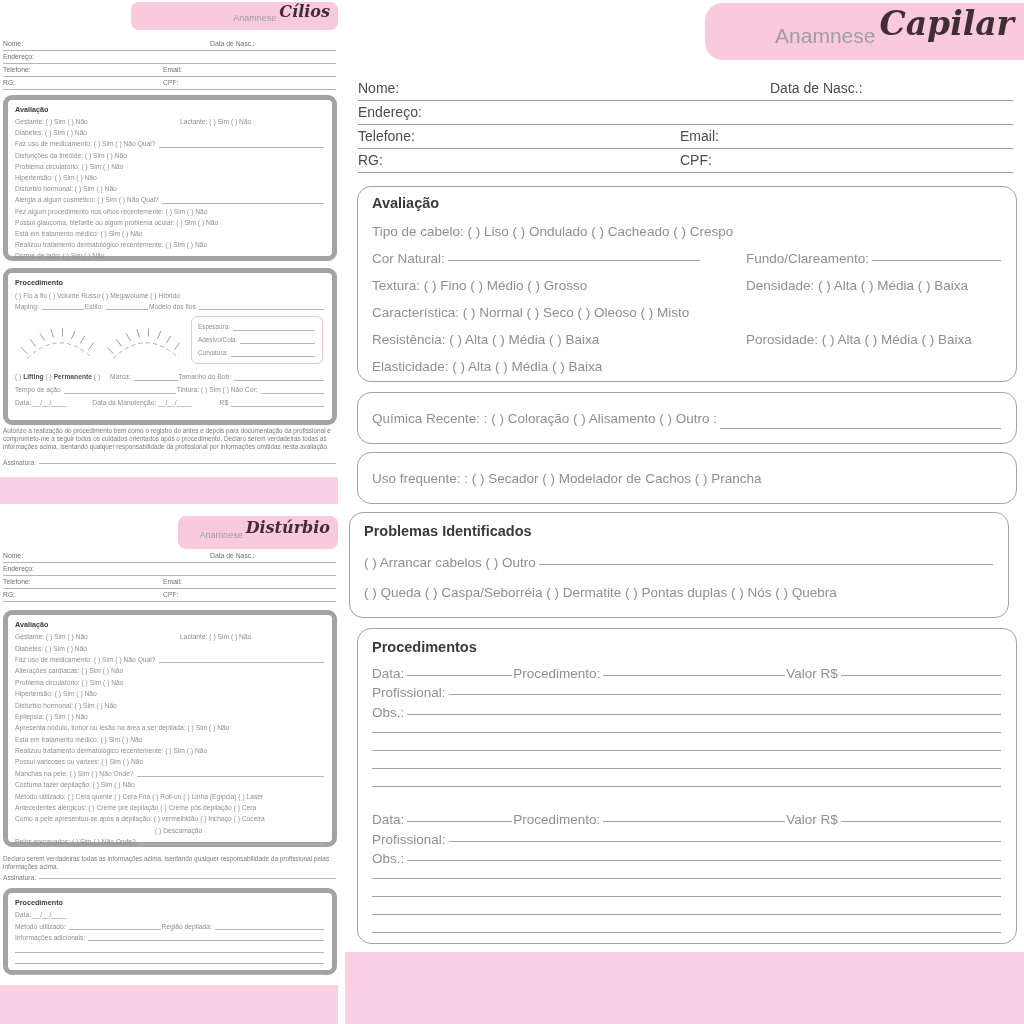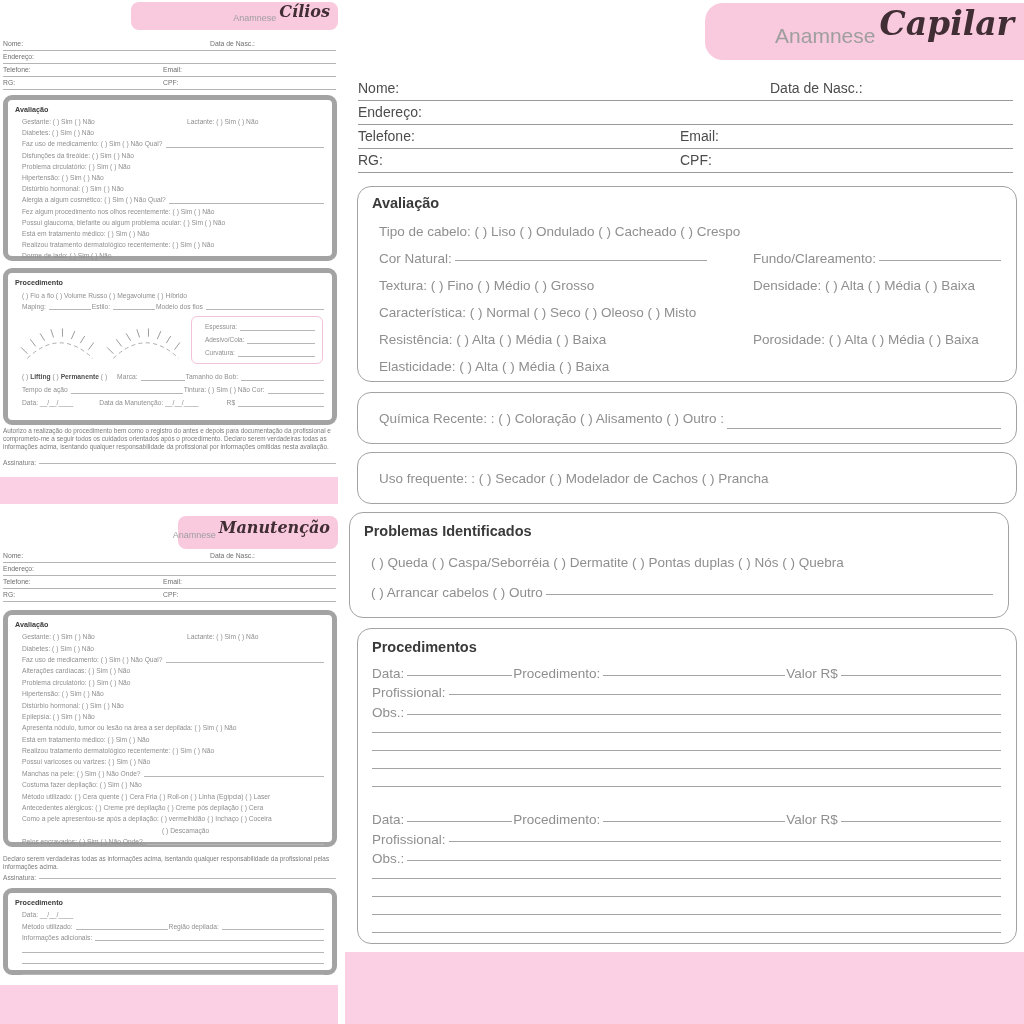--- a/index.html
+++ b/index.html
@@ -26,21 +26,21 @@
   .sm .frow { height:11px; font-size:6.8px; color:#6f6f6f; }
   .lg .frow { height:21px; font-size:14px; color:#4c4c4c; border-bottom-color:#9b9b9b; }
   .frow .l2 { position:absolute; top:0; }
 
   .box { position:absolute; border:5px solid #a3a3a3; border-radius:9px; background:#fff; }
   .lg .box { border-width:1.5px; border-radius:14px; }
   .bh { font-weight:bold; color:#3a3a3a; }
   .sm .bh { font-size:7.2px; margin-bottom:2px; }
   .lg .bh { font-size:14.5px; margin-bottom:6px; }
 
-  .r { display:flex; position:relative; color:#8f8f8f;margin-left:7px; }
+  .r { display:flex; position:relative; color:#8f8f8f; }
   .sm .r { height:11.2px; font-size:6.7px; align-items:center; }
   .f2 .r { height:11.4px; }
   .lg .r { height:27px; font-size:13.5px; align-items:flex-end; padding-bottom:5px; }
   .fill { flex:1; border-bottom:1px solid #b6b6b6; align-self:flex-end; margin:0 1px 2px 3px; }
   .uf { display:inline-block; border-bottom:1px solid #b6b6b6; align-self:flex-end; margin:0 1px 2px 3px; }
   .lg .fill, .lg .uf { border-bottom-color:#a3a3a3; margin-bottom:5px; }
   .sm .r .l2 { position:absolute; left:165px; }
   .bold { font-weight:700; color:#4f4f4f; }
 
   .av1 { left:3px; top:95px; width:334px; height:166px; padding:5px 7px; }
@@ -225,21 +225,21 @@
     <div class="sig" style="left:3px;top:459px;width:334px;">
       <span>Assinatura:</span>
         <span class="fill"></span>
     </div>
     <div class="footer" style="left:0;top:477px;width:338px;height:27px;"></div>
   </section>
 
   <section class="page f2 sm">
     <div class="hdr hdr2">
       <span class="pre">Anamnese</span>
-      <span class="ttl">Manutenção</span>
+      <span class="ttl">Distúrbio</span>
     </div>
 
     <div class="frow" style="left:3px;top:42px;width:333px;">
       <span>Nome:</span>
       <span class="l2" style="left:207px;">Data de Nasc.:</span>
     </div>
     <div class="frow" style="left:3px;top:55px;width:333px;">
       <span>Endereço:</span>
     </div>
     <div class="frow" style="left:3px;top:68px;width:333px;">
@@ -415,25 +415,25 @@
     <div class="box qbox">
       <div class="r">
         <span>Química Recente: : ( ) Coloração ( ) Alisamento ( ) Outro :</span>
           <span class="fill"></span>
       </div>
     </div>
 
     <div class="box pbx">
       <div class="bh">Problemas Identificados</div>
       <div class="r">
+          <span>( ) Arrancar cabelos ( ) Outro</span>
+          <span class="fill"></span>
+        </div>
+      <div class="r">
           <span>( ) Queda ( ) Caspa/Seborréia ( ) Dermatite ( ) Pontas duplas ( ) Nós ( ) Quebra</span>
-        </div>
-      <div class="r">
-          <span>( ) Arrancar cabelos ( ) Outro</span>
-          <span class="fill"></span>
         </div>
     </div>
 
     <div class="box prc">
       <div class="bh">Procedimentos</div>
 
       <div>
         <div class="pr">
           <span>Data:</span>
             <span class="uf" style="width:105px;"></span>

